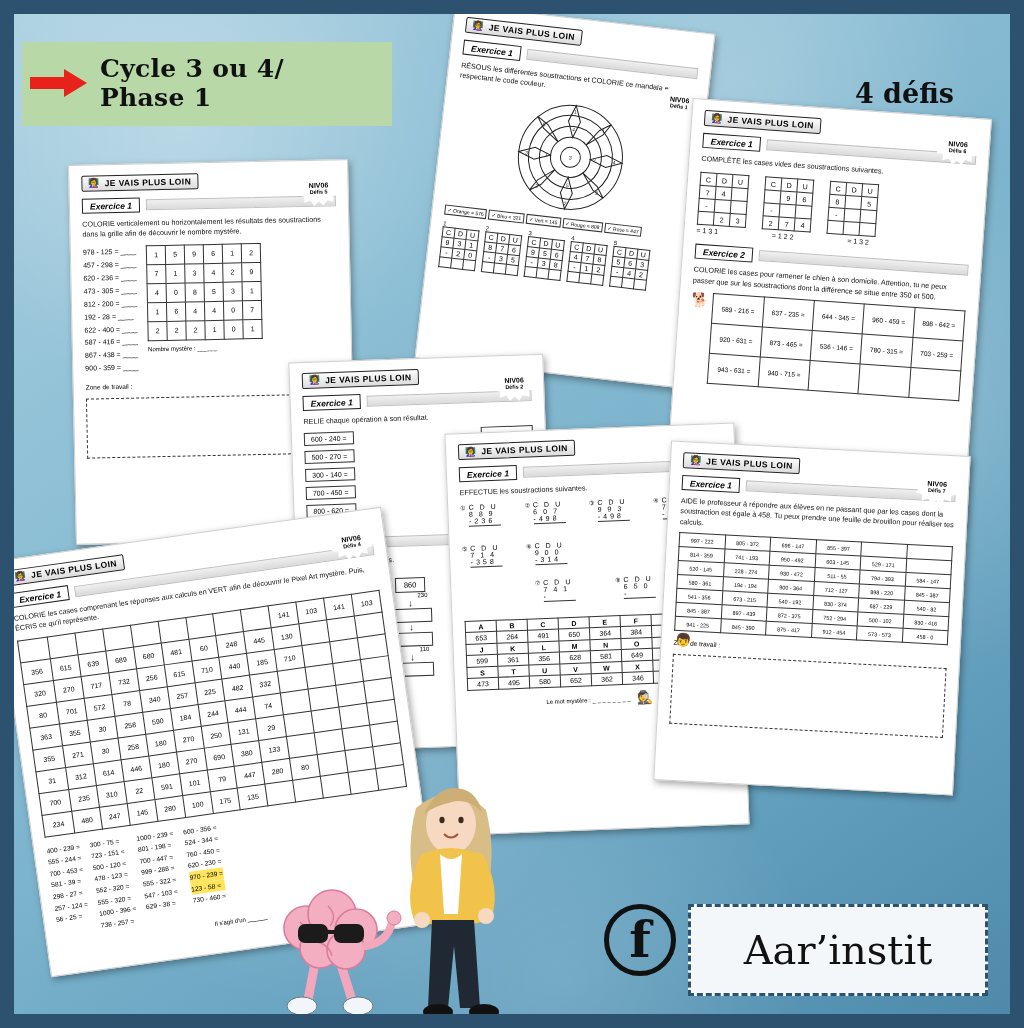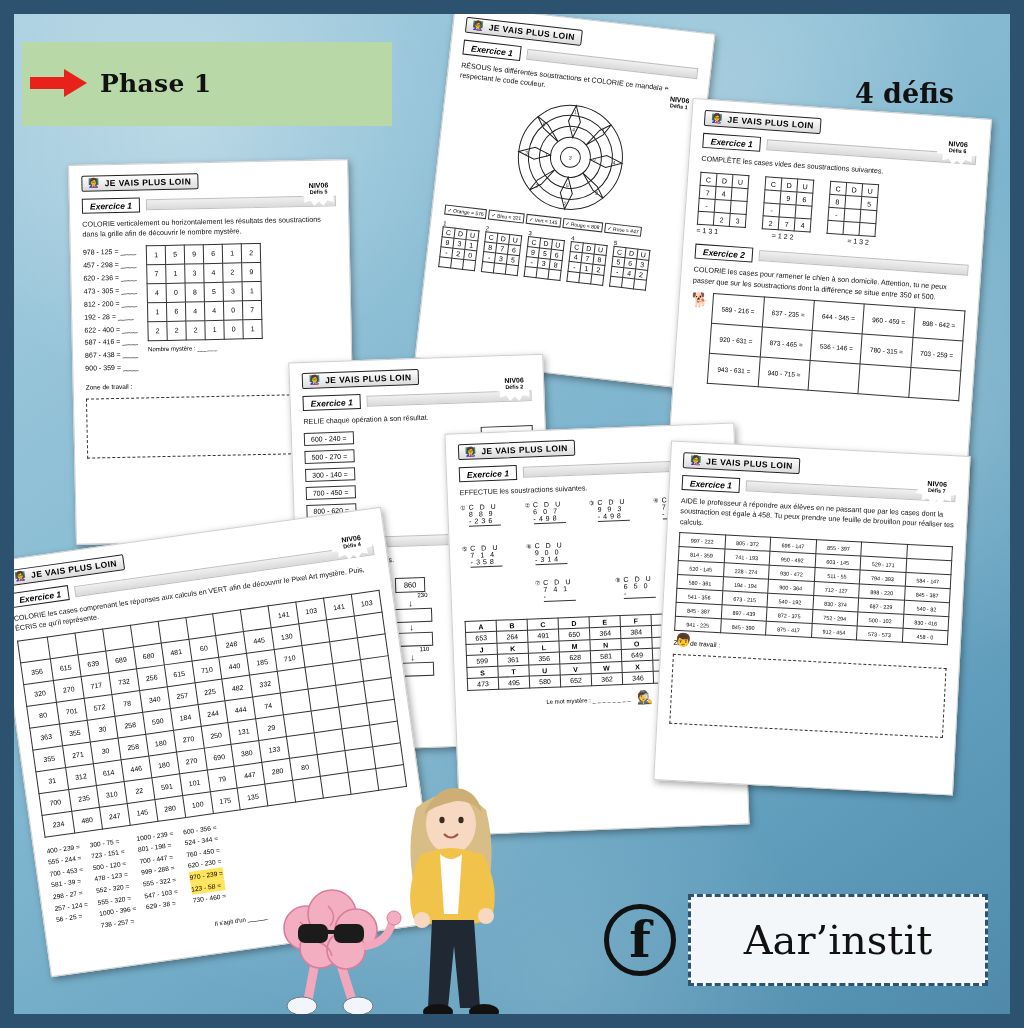--- a/index.html
+++ b/index.html
@@ -119,21 +119,21 @@
   }
   #defis {
     position:absolute; right:70px; top:78px;
     font-family:"DejaVu Serif", serif;
     font-size:27px; color:#111; font-weight:600;
     z-index:40;
   }
 
   
   #fbbox {
-    position:absolute; right:36px; bottom:42px; width:300px; height:92px;
+    position:absolute; right:36px; bottom:32px; width:300px; height:92px;
     background:#f4f7f9;
     border:3px dashed #2c5270;
     display:flex; align-items:center; justify-content:center;
     z-index:45;
   }
   #fbbox .brand {
     font-family:"DejaVu Serif", serif;
     font-size:40px; color:#111;
   }
   #fbicon {
@@ -1204,20 +1204,21 @@
     </div>
   </div>
 
   <div id="titlebox">
     <div class="arrow">
       <svg width="58" height="30" viewBox="0 0 58 30">
         <polygon points="0,9 34,9 34,1 57,15 34,29 34,21 0,21" fill="#e8211b"></polygon>
       </svg>
     </div>
     <div class="ttxt">
+      <div>Cycle 3 ou 4/</div>
       <div style="text-align:left">Phase 1</div>
     </div>
   </div>
 
   <div id="defis">4 défis</div>
 
   <div id="brain">
     <svg width="140" height="150" viewBox="0 0 140 150">
 
       <path d="M52,96 L46,128" stroke="#f2a7bd" stroke-width="9" fill="none" stroke-linecap="round"></path>

